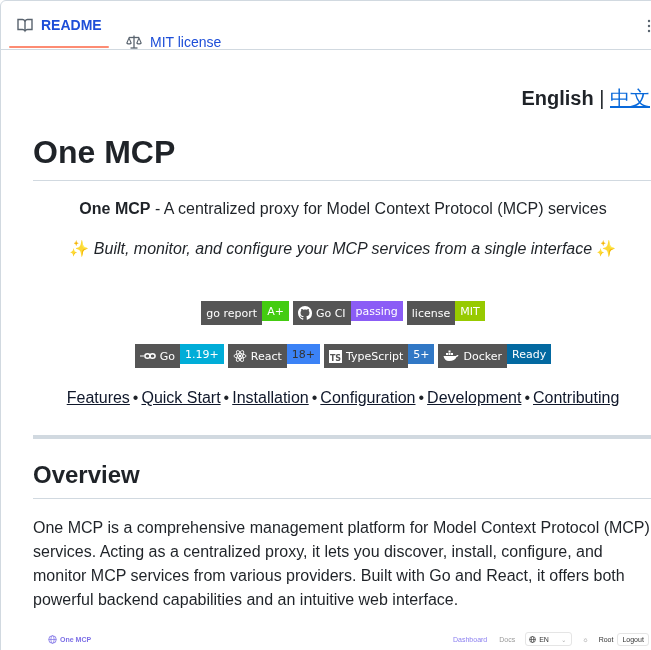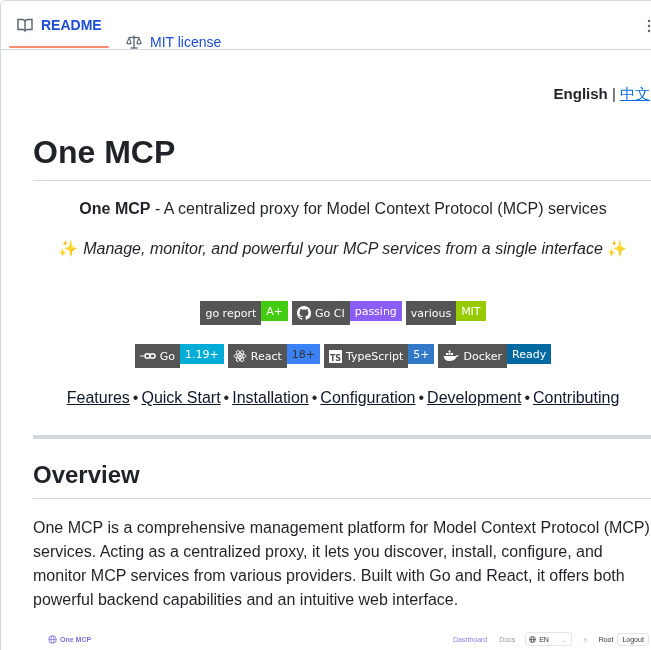--- a/index.html
+++ b/index.html
@@ -25,21 +25,21 @@
   .tab-readme-underline {
     position: absolute; left: 9px; top: 46px; width: 100px; height: 2px;
     background: #fd8c73; border-radius: 2px;
   }
   .tab-license { left: 126px; align-items: flex-end; }
   .kebab { position: absolute; left: 646px; top: 18px; width: 6px; height: 16px; }
 
   
   .content { position: absolute; left: 33px; top: 50px; width: 618px; }
 
-  .lang { position: absolute; right: 1px; top: 35px; font-size: 15px; }
+  .lang { position: absolute; right: 1px; top: 35px; font-size: 20px; }
   .lang b { font-weight: bold; }
   .lang a { color: #0969da; text-decoration: underline; }
 
   h1.title {
     position: absolute; left: 0; top: 82px; width: 620px;
     font-size: 32px; font-weight: bold; line-height: 1.25; padding-bottom: 8px;
     border-bottom: 1px solid #d1d9e0;
   }
   .tagline { position: absolute; left: 0; top: 150px; width: 620px; text-align: center; font-size: 16px; }
   .tagline b { font-weight: bold; }
@@ -126,39 +126,39 @@
     <a>中文</a>
   </div>
 
   <h1 class="title">One MCP</h1>
 
   <p class="tagline">
     <b>One MCP</b><span> - A centralized proxy for Model Context Protocol (MCP) services</span>
   </p>
 
   <p class="subtag">
-    <span class="sparkle">✨</span><span> Manage, monitor, and powerful your MCP services from a single interface </span><span class="sparkle">✨</span>
+    <span class="sparkle">✨</span><span> Built, monitor, and configure your MCP services from a single interface </span><span class="sparkle">✨</span>
   </p>
 
   <div class="badges badges-1">
     <a class="badge">
       <span class="l">go report</span>
       <span class="r" style="background:#44cc11">A+</span>
     </a>
     <a class="badge">
       <span class="l">
         <svg width="14" height="14" viewBox="0 0 16 16">
             <path fill="#fff" d="M8 0C3.58 0 0 3.58 0 8c0 3.54 2.29 6.53 5.47 7.59.4.07.55-.17.55-.38v-1.33c-2.23.48-2.7-1.07-2.7-1.07-.36-.92-.89-1.17-.89-1.17-.73-.5.05-.49.05-.49.8.06 1.23.83 1.23.83.71 1.22 1.87.87 2.33.66.07-.52.28-.87.51-1.07-1.78-.2-3.64-.89-3.64-3.95 0-.87.31-1.59.82-2.15-.08-.2-.36-1.02.08-2.12 0 0 .67-.21 2.2.82A7.6 7.6 0 0 1 8 4.06c.68 0 1.36.09 2 .27 1.53-1.04 2.2-.82 2.2-.82.44 1.1.16 1.92.08 2.12.51.56.82 1.27.82 2.15 0 3.07-1.87 3.75-3.65 3.95.29.25.54.73.54 1.48v2.2c0 .21.15.46.55.38A8 8 0 0 0 16 8c0-4.42-3.58-8-8-8z"></path>
           </svg>
         <span>Go CI</span>
       </span>
       <span class="r" style="background:#8b5cf6">passing</span>
     </a>
     <a class="badge">
-      <span class="l">various</span>
+      <span class="l">license</span>
       <span class="r" style="background:#97ca00">MIT</span>
     </a>
   </div>
 
   <div class="badges badges-2">
     <a class="badge">
       <span class="l">
         <svg width="16" height="10" viewBox="0 0 16 10">
             <line x1="0" y1="5" x2="4" y2="5" stroke="#fff" stroke-width="1"></line>
             <ellipse cx="7.5" cy="5" rx="2.6" ry="2.3" fill="none" stroke="#fff" stroke-width="1.5"></ellipse>

